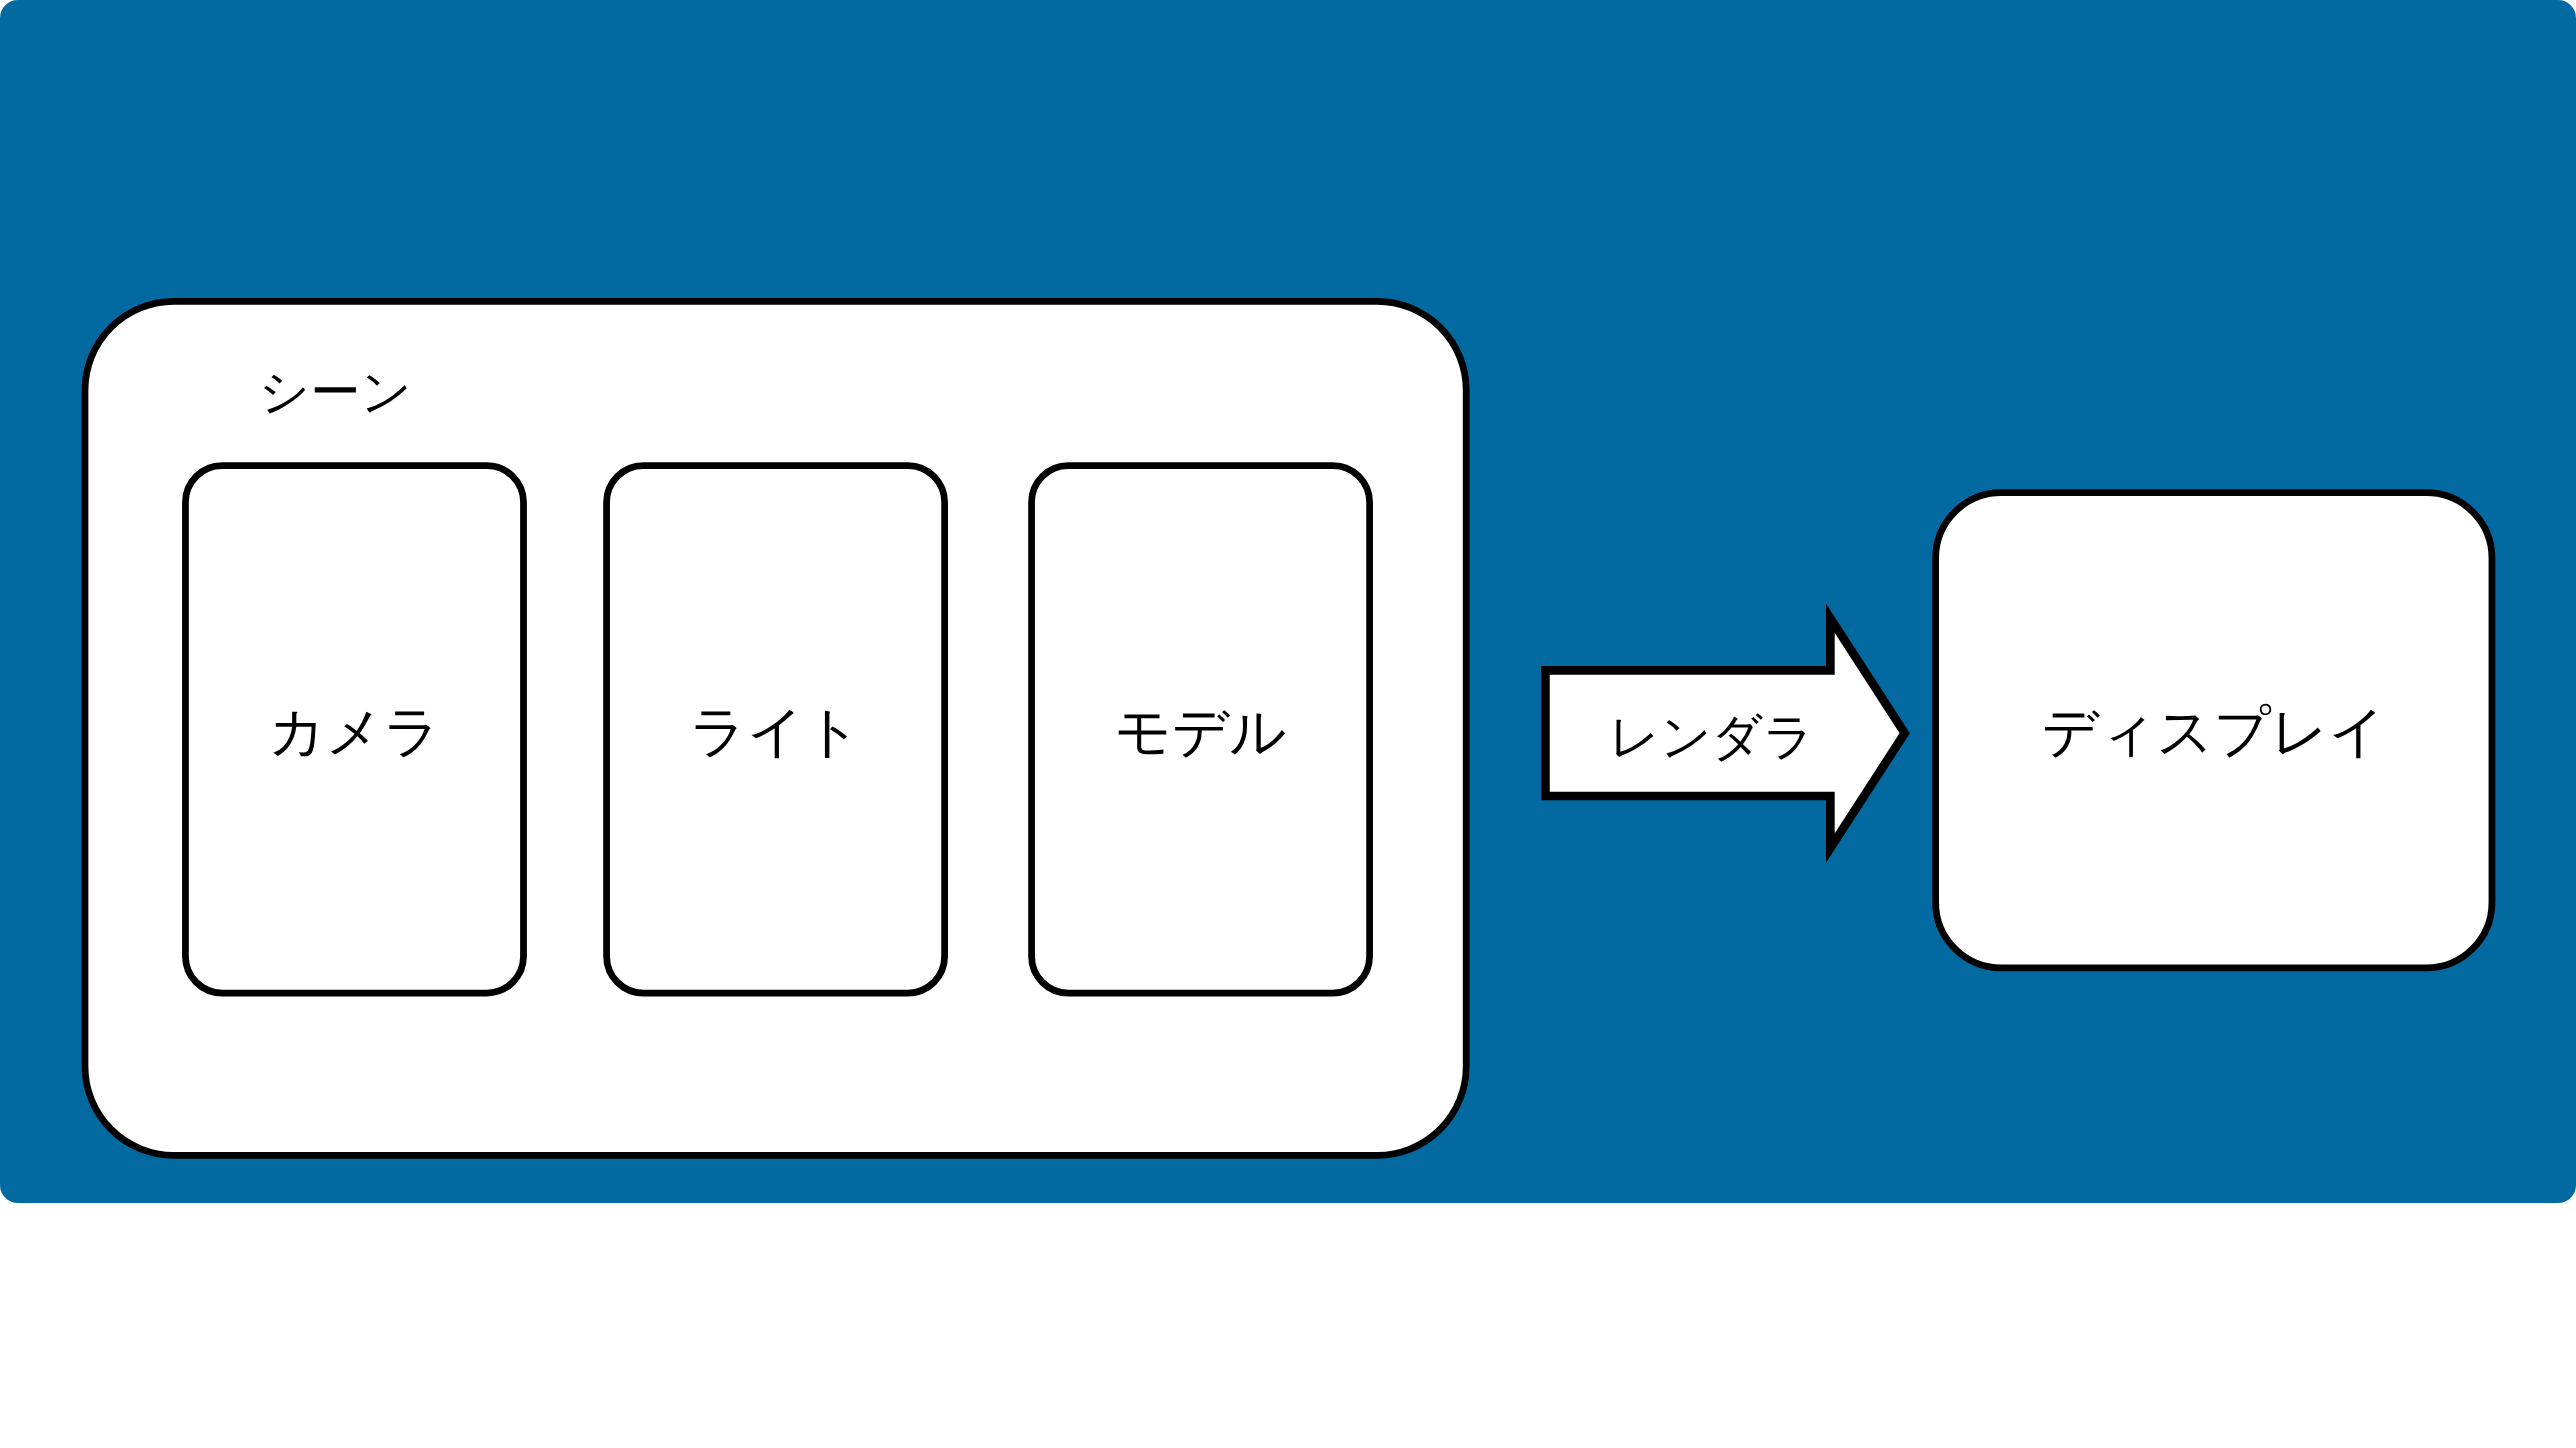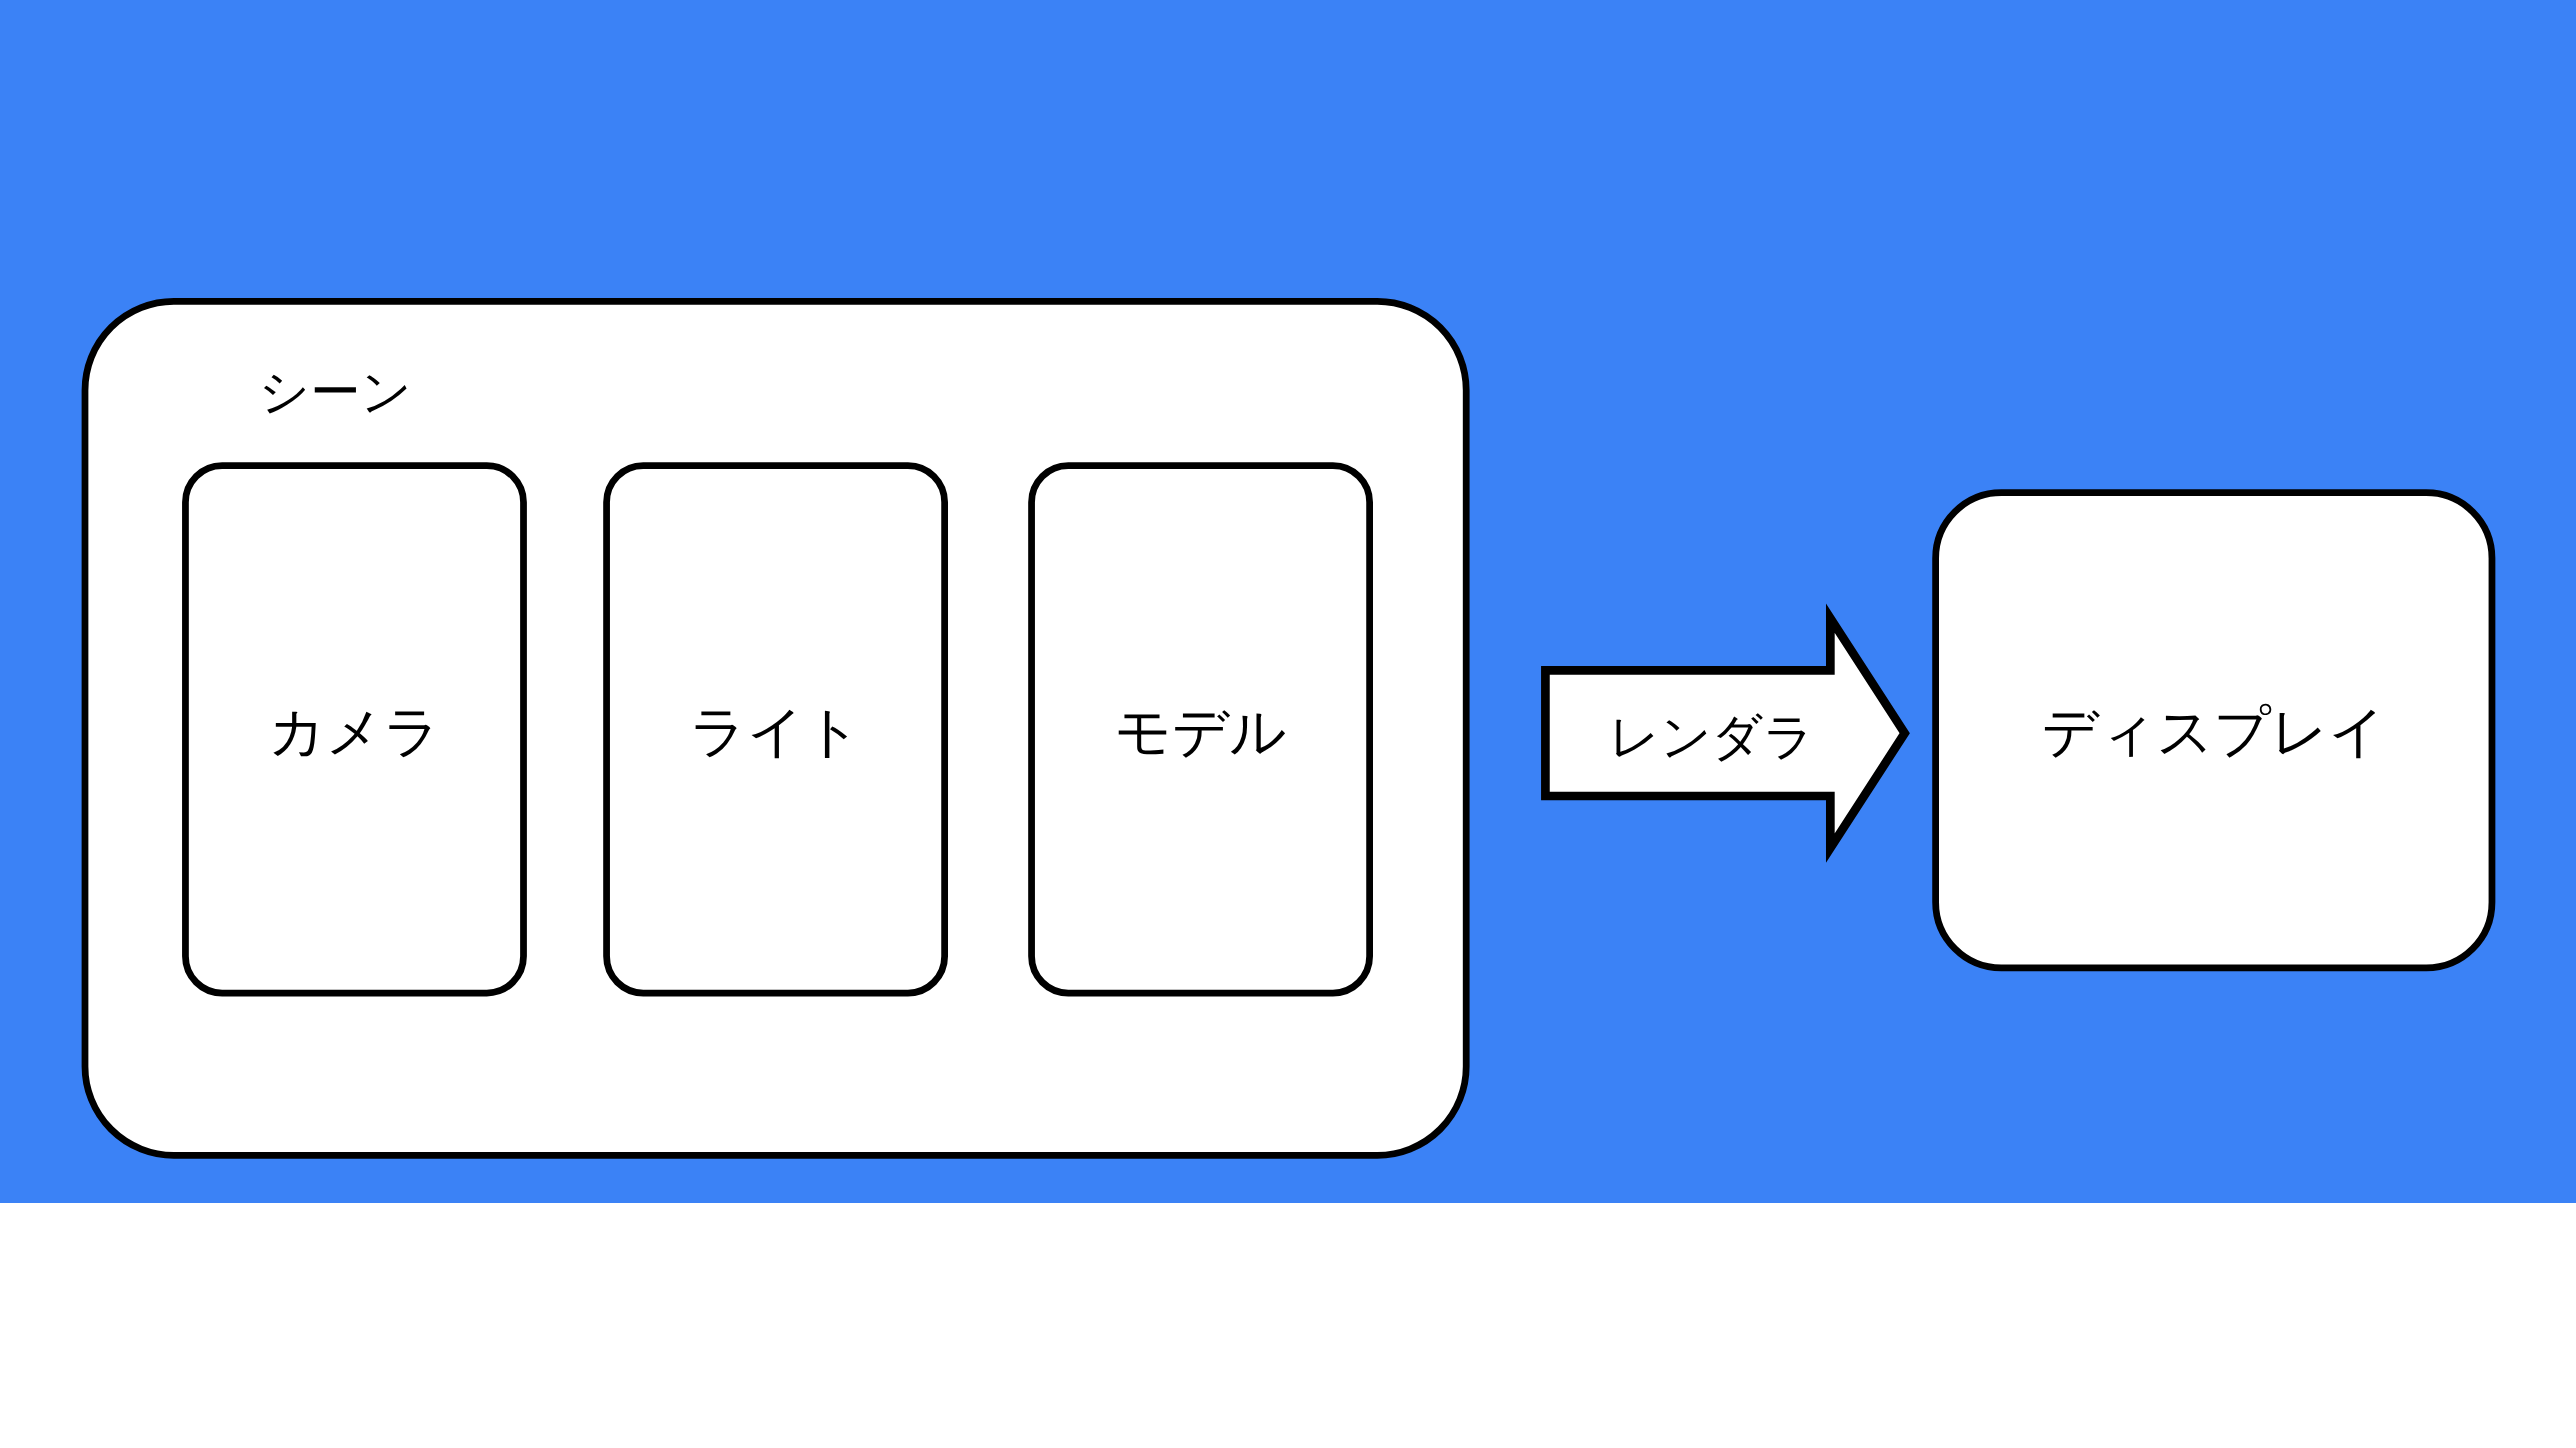--- a/index.html
+++ b/index.html
@@ -7,22 +7,23 @@
     padding: 0;
     background: #ffffff;
   }
   body {
     font-family: "DejaVu Sans", "Liberation Sans", sans-serif;
   }
   #stage {
     position: relative;
     width: 2576px;
     height: 1203px;
-    background: #3b82f6;
+    background: #0369a1;
     overflow: hidden;
+    border-radius: 18px;
   }
   #diagram-svg {
     position: absolute;
     left: 0;
     top: 0;
     width: 2576px;
     height: 1449px;
     display: block;
   }
   .box-shape {

